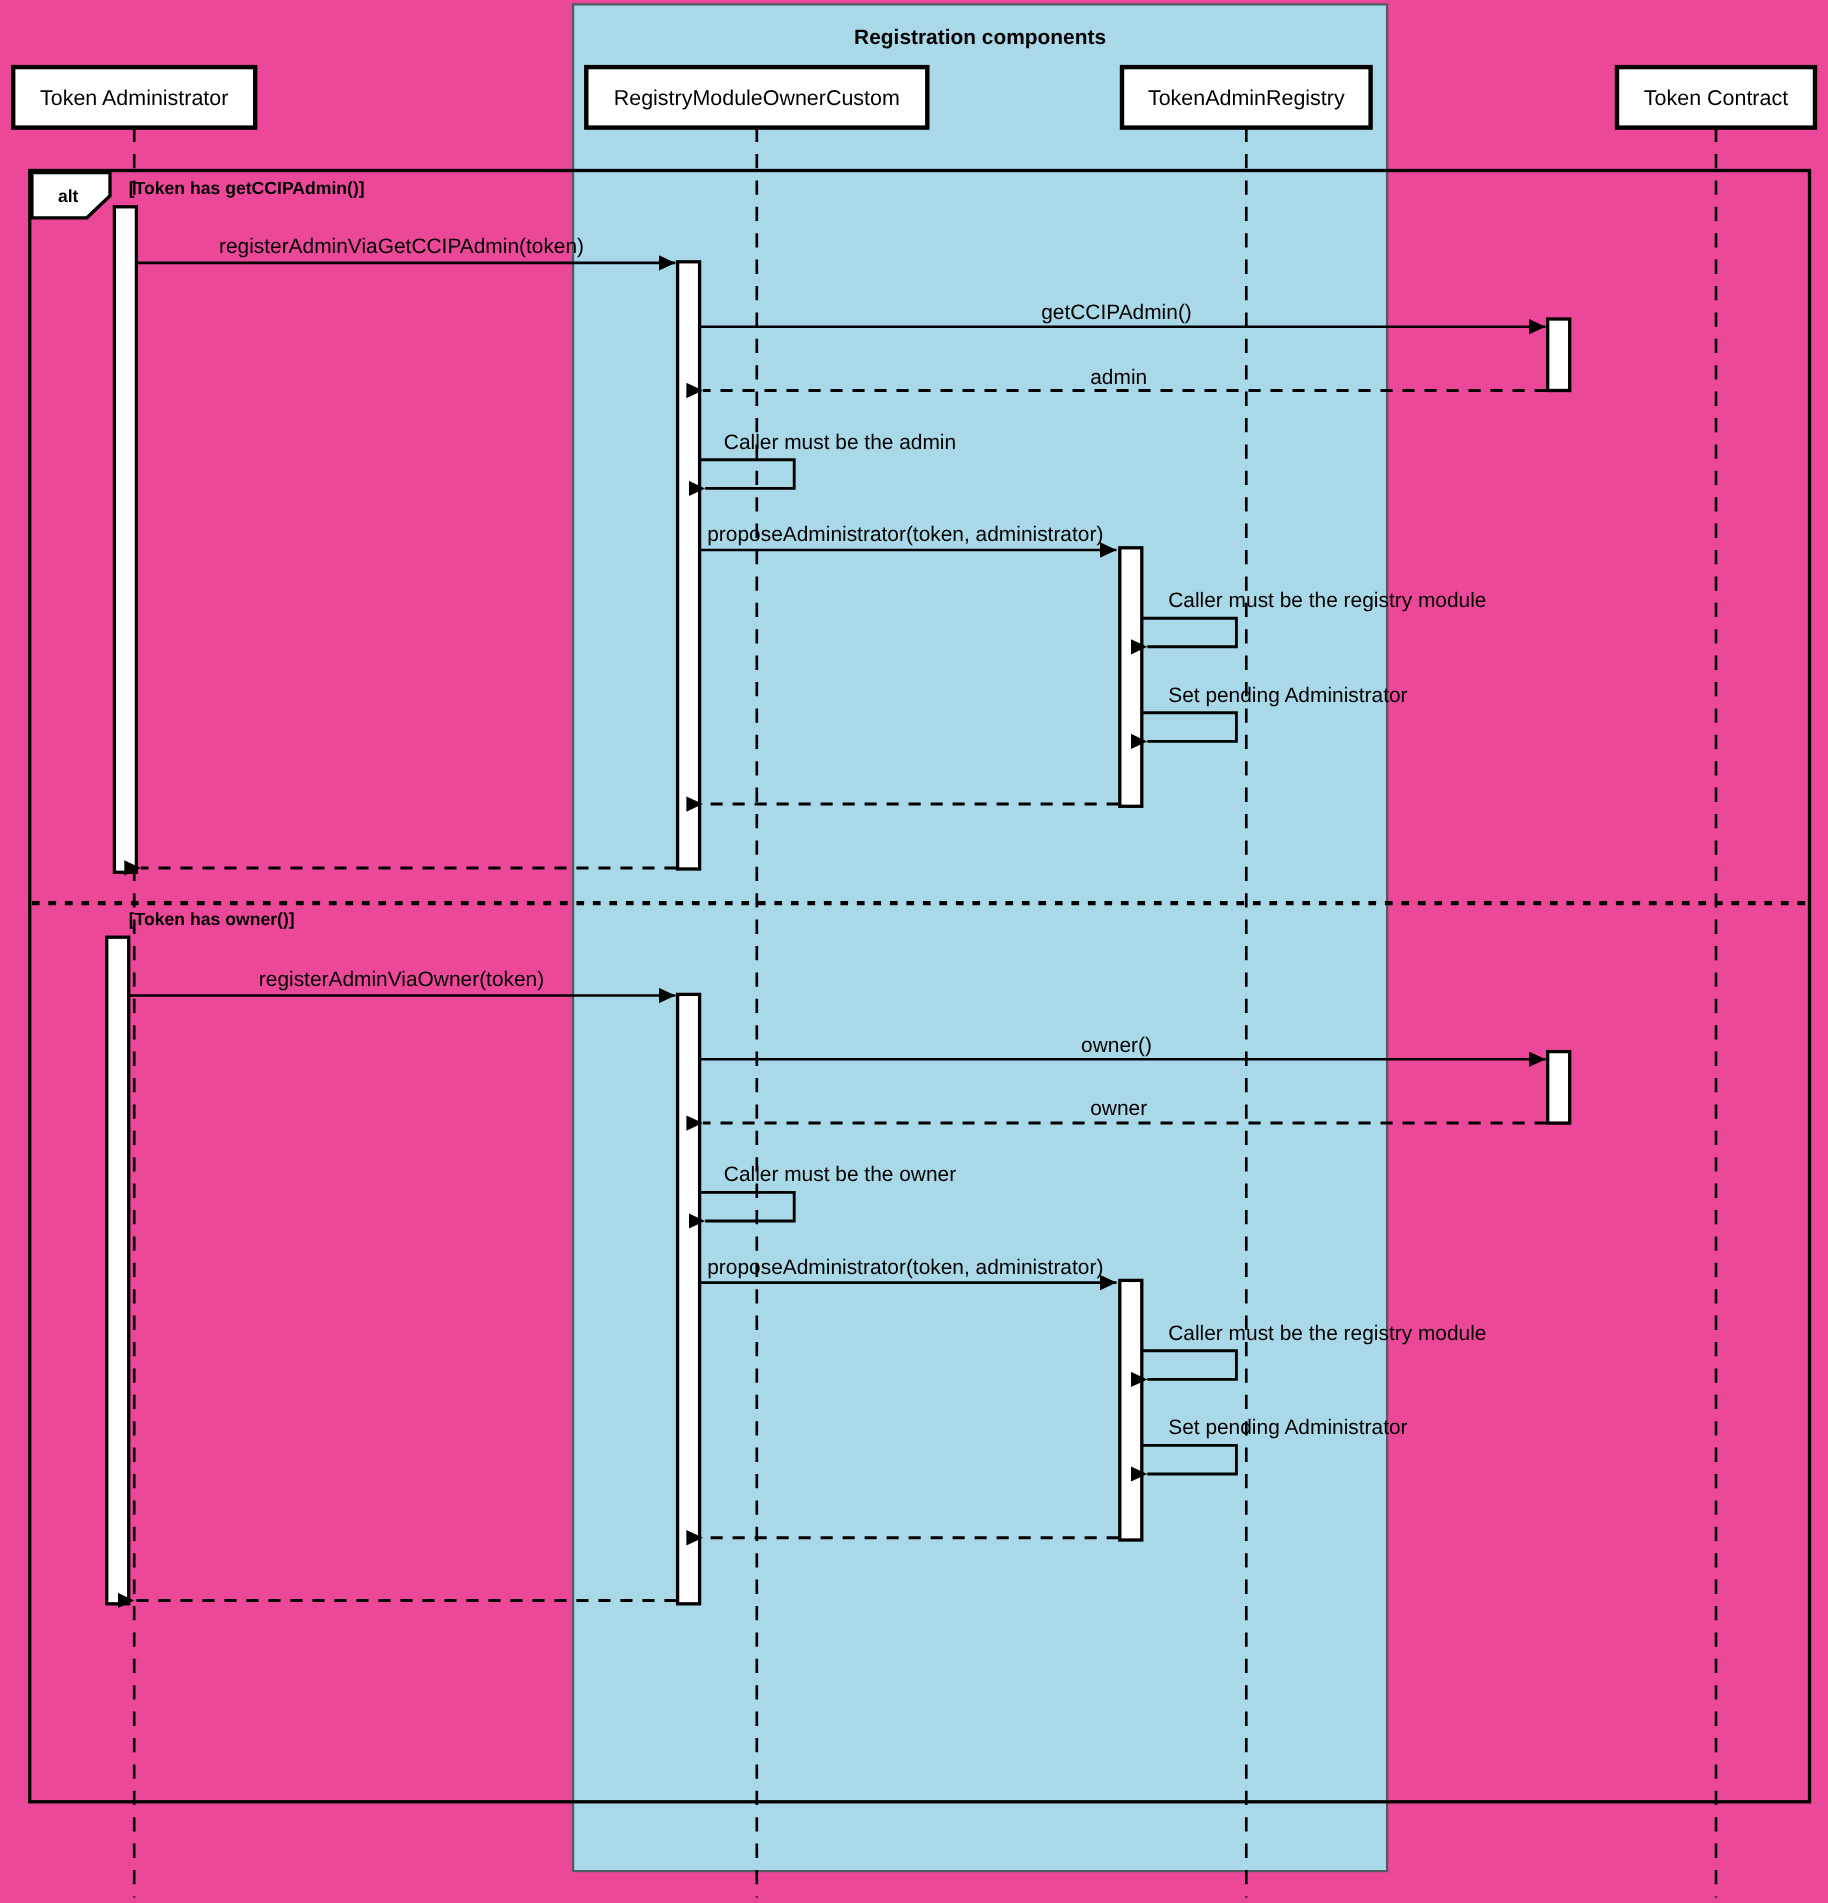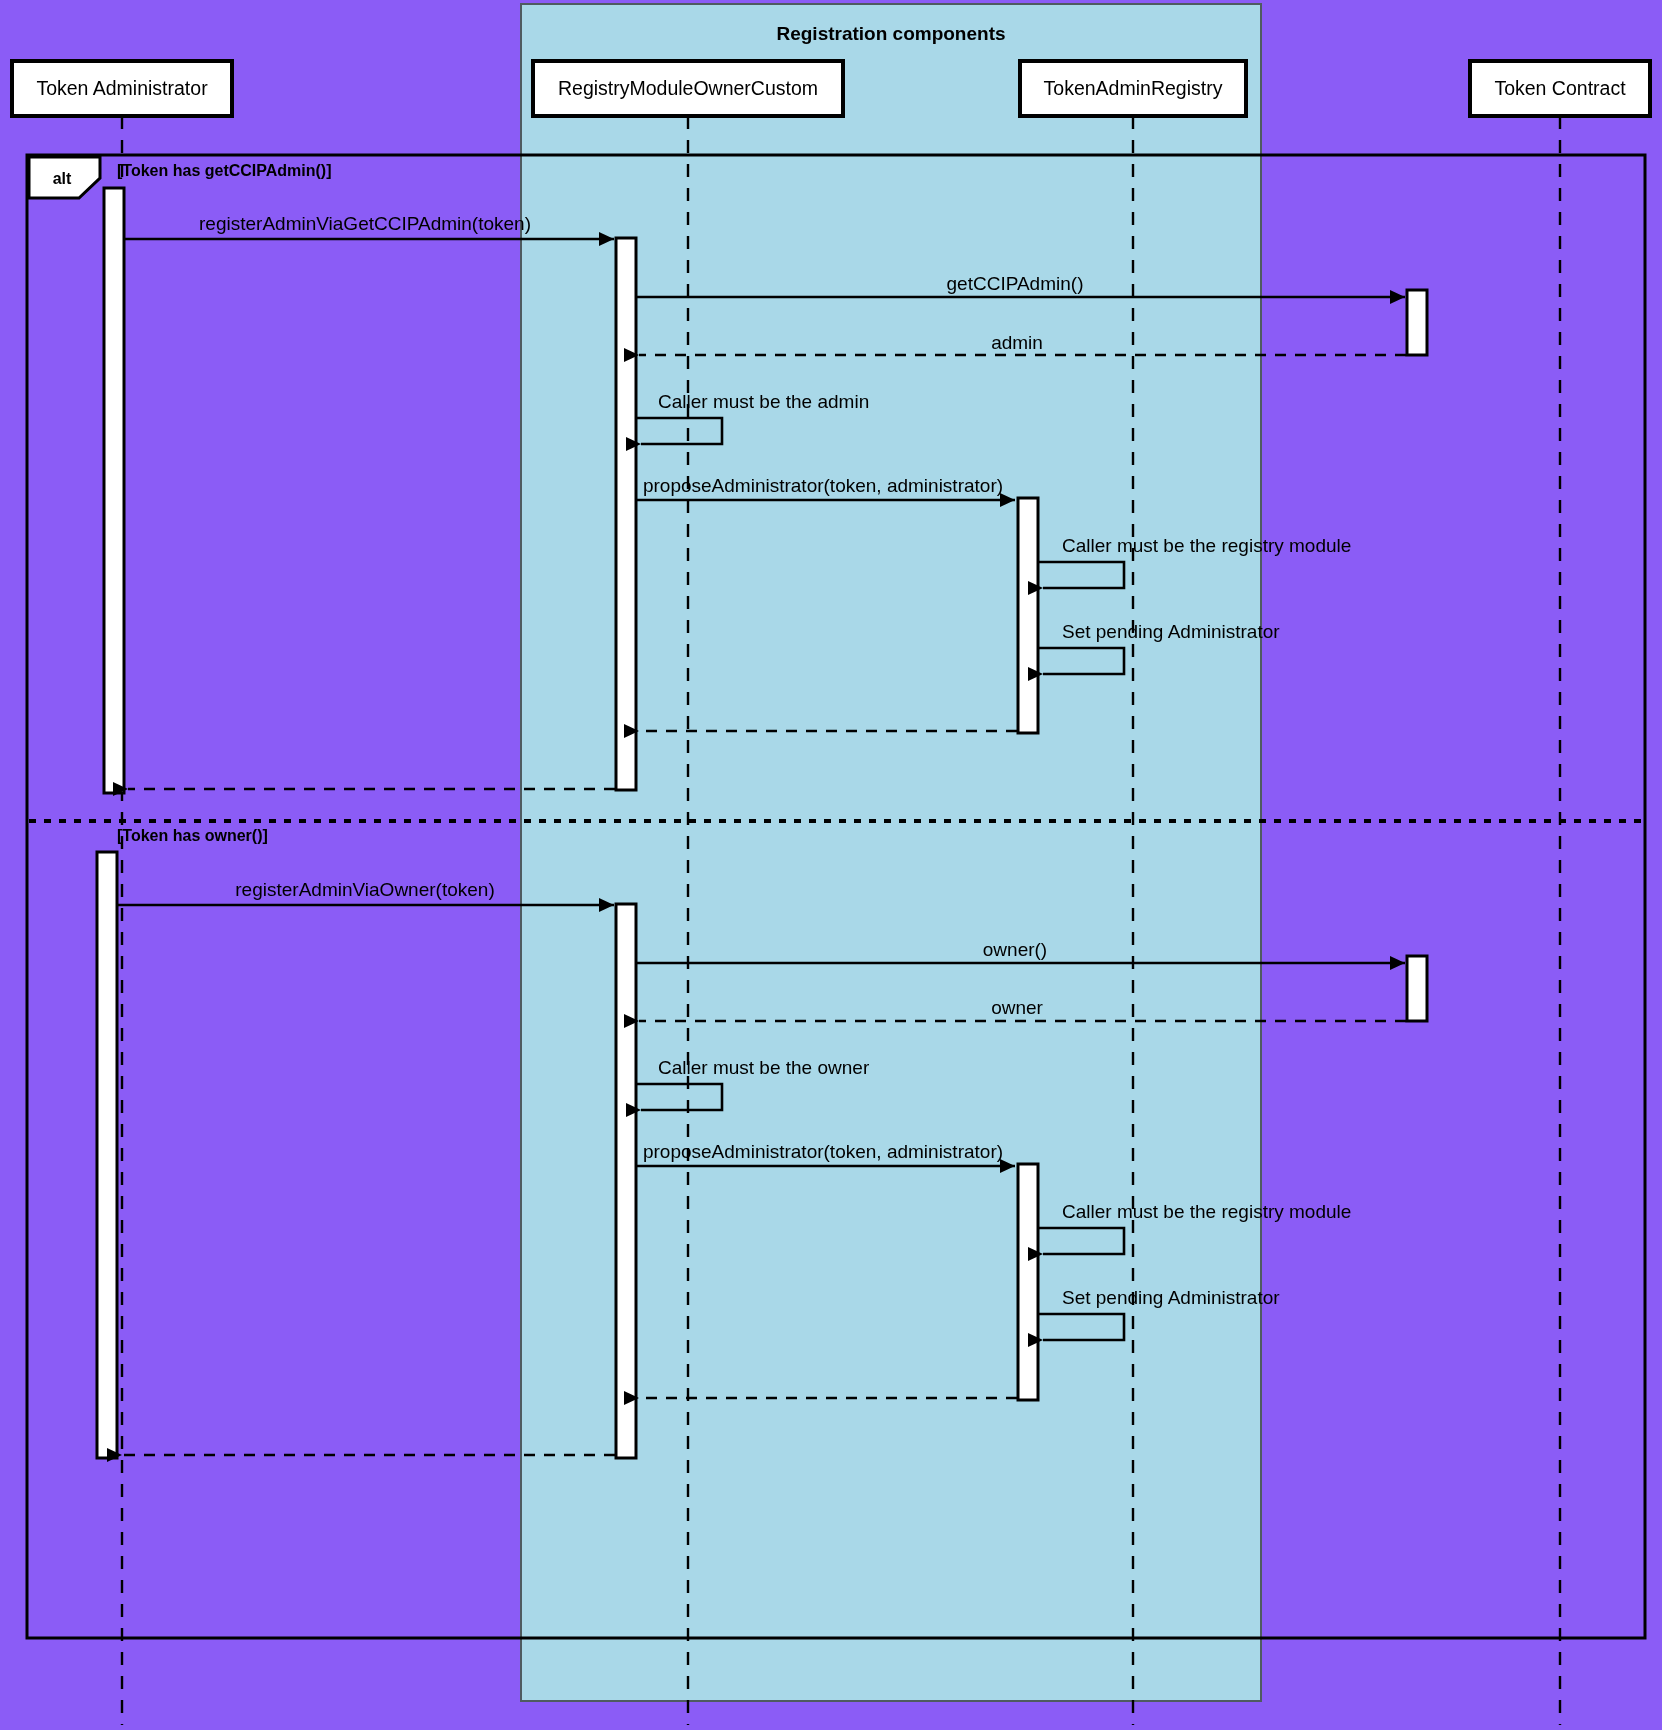--- a/index.html
+++ b/index.html
@@ -1,17 +1,17 @@
 <!DOCTYPE html>
 <html><head>
 <meta charset="utf-8">
 <style>
   html,body{margin:0;padding:0;background:#ffffff;}
   body{font-family:"Liberation Sans",sans-serif;}
-  #stage{position:relative;width:1662px;height:1730px;background:#8b5cf6;overflow:hidden;}
+  #stage{position:relative;width:1662px;height:1730px;background:#ec4899;overflow:hidden;}
   svg#diagram{position:absolute;left:0;top:0;width:1662px;height:1730px;}
   .lbl{font-family:"Liberation Sans",sans-serif;font-size:19px;fill:#000;}
   .lbl-part{font-family:"Liberation Sans",sans-serif;font-size:19.5px;fill:#000;}
   .lbl-group{font-family:"Liberation Sans",sans-serif;font-size:19px;font-weight:bold;fill:#000;}
   .lbl-alt{font-family:"Liberation Sans",sans-serif;font-size:16px;font-weight:bold;fill:#000;}
   .lbl-guard{font-family:"Liberation Sans",sans-serif;font-size:16px;font-weight:bold;fill:#000;}
   .mid{text-anchor:middle;}
 </style>
 </head>
 <body>

